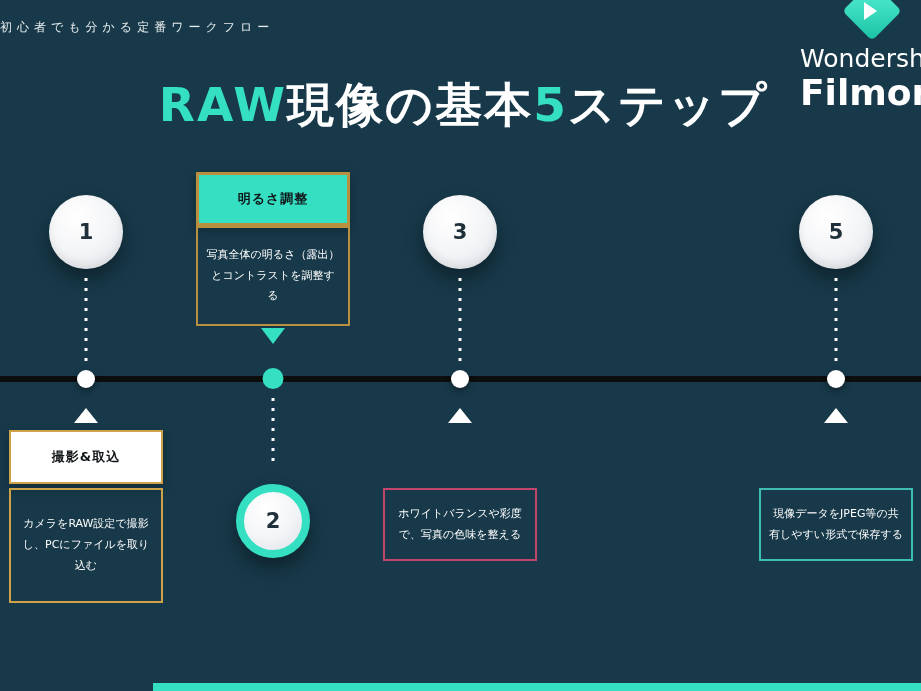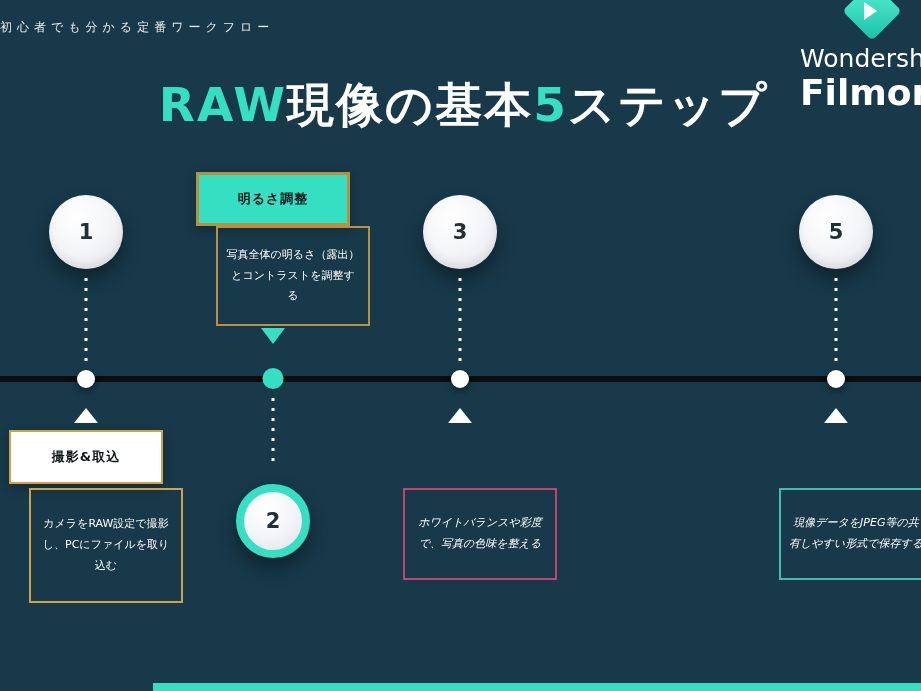--- a/index.html
+++ b/index.html
@@ -62,24 +62,24 @@
     background:#ffffff; border:2px solid var(--accent,#cfa149); box-sizing:border-box;
     display:flex; align-items:center; justify-content:center;
     font-weight:700; font-size:13px; color:#101518; letter-spacing:1px;
     box-shadow:0 4px 10px rgba(0,0,0,0.25); }
   .title-box.top { top:172px; }
   .title-box.fill-teal { background:var(--teal,#35dfc2); border-width:3px; }
 
   .desc-box { position:absolute; left:0; width:154px; top:488px;
     border:2px solid var(--accent,#cfa149); box-sizing:border-box;
     color:#ffffff; font-size:11px; line-height:1.9; text-align:center;
-    padding:10px 8px; display:flex; align-items:center; justify-content:center;margin-left:20px; }
+    padding:10px 8px; display:flex; align-items:center; justify-content:center; }
   .desc-box.top { top:226px; height:100px; }
   .desc-box.h115 { height:115px; }
-  .desc-box.h92  { height:92px;font-style:italic; }
+  .desc-box.h92  { height:73px; }
 </style>
 </head>
 <body>
 
 <div class="canvas" style="--background: #173949; --teal: #35dfc2; --timeline: #0d0d0d;">
 
   <div class="tagline">初心者でも分かる定番ワークフロー</div>
   <div class="main-title"><span class="accent">RAW</span><span>現像の基本</span><span class="accent">5</span><span>ステップ</span></div>
 
   <div class="logo-diamond"></div>

